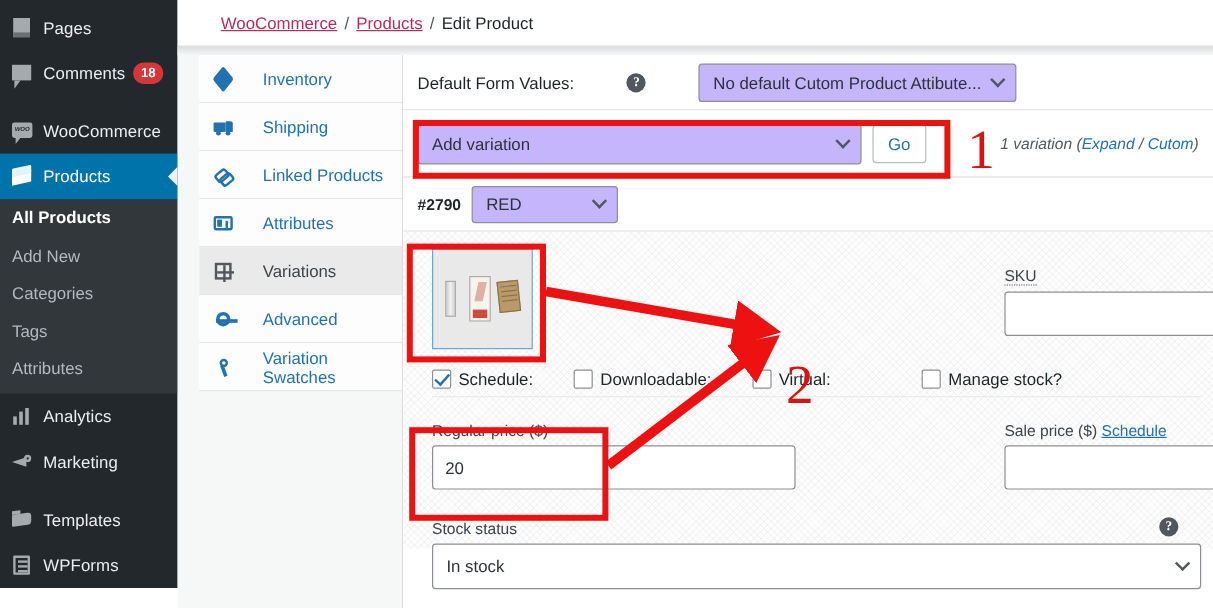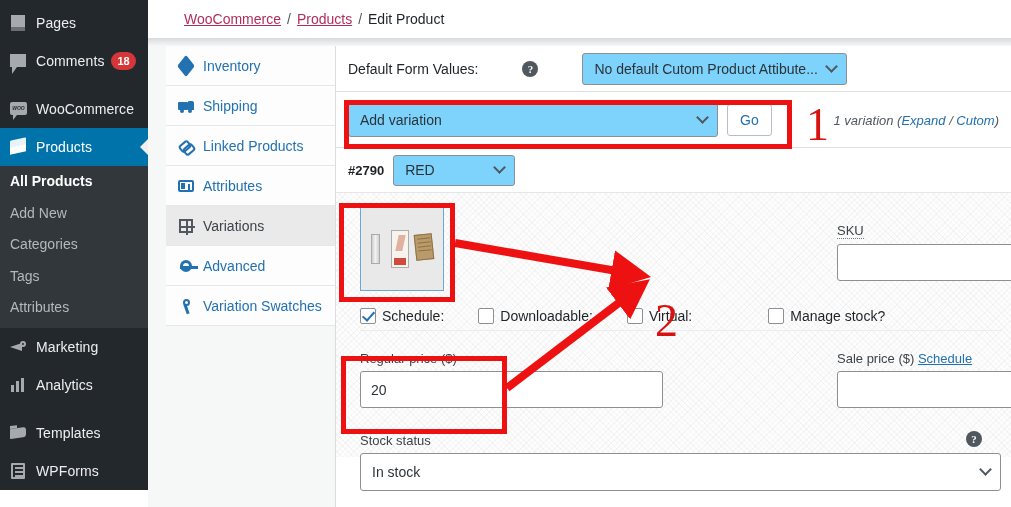--- a/index.html
+++ b/index.html
@@ -116,20 +116,21 @@
     position: absolute; left: 18px; top: 7px; width: 170px; bottom: 0;
     background: #f6f7f7;
     border-right: 1px solid #dcdcde;
   }
   .tab {
     display: flex; align-items: center;
     height: 40px; padding-left: 12px;
     border-bottom: 1px solid #e6e7e8;
     font-size: 14px; color: #2271b1; cursor: pointer;
     background: #fdfdfd;
+    gap: 16px;
   }
   .tab.active { background: #eaeaea; color: #3c434a; }
   .tab .tlabel { padding-left: 9px; }
   .ticon { position: relative; width: 16px; height: 16px; flex: 0 0 16px; }
 
   .ti-inventory { width:14px;height:14px;background:#2271b1; transform: rotate(45deg) skew(6deg,6deg); border-radius:2px; position:absolute; left:1px; top:1px; }
   .ti-shipping { position:absolute; left:0; top:3px; width:16px; height:9px; }
   .ti-shipping .cab { position:absolute; right:0; top:0; width:6px; height:9px; background:#2271b1; border-radius:1px 2px 0 0; }
   .ti-shipping .bdy { position:absolute; left:0; top:1px; width:10px; height:8px; background:#2271b1; border-radius:1px; }
   .ti-shipping .w1 { position:absolute; left:2px; top:8px; width:4px; height:4px; background:#2271b1; border-radius:50%; }
@@ -170,21 +171,21 @@
   .lbl-defaults { font-size: 14px; color: #1d2327; }
   .help-tip {
     display: inline-block; width: 16px; height: 16px; border-radius: 50%;
     background: #50575e; color: #fff; font-size: 11px; font-weight: 700;
     text-align: center; line-height: 16px; cursor: pointer;
     font-family: "Liberation Serif", serif;
     margin: 0 9px;
   }
   .sel {
     position: relative;
-    border: 1px solid #8c8f94; border-radius: 3px; background: #7dd3fc;
+    border: 1px solid #8c8f94; border-radius: 3px; background: #c4b5fd;
     height: 32px; display: flex; align-items: center;
     padding: 0 32px 0 11px;
     font-size: 14px; color: #2c3338; cursor: pointer;
     white-space: nowrap; overflow: hidden;
   }
   .sel .chev {
     position: absolute; right: 10px; top: 50%; margin-top: -4px;
     width: 9px; height: 9px;
     border-right: 2px solid #50575e; border-bottom: 2px solid #50575e;
     transform: translateY(-3px) rotate(45deg);
@@ -346,37 +347,37 @@
     <div class="submenu">
       <span class="subitem current">All Products</span>
       <span class="subitem">Add New</span>
       <span class="subitem">Categories</span>
       <span class="subitem">Tags</span>
       <span class="subitem">Attributes</span>
     </div>
 
     <div class="menu-top">
       <span class="mico">
-        <i class="ic-marketing">
-            <i class="cone"></i>
-            <i class="cknob"></i>
-          </i>
-      </span>
-      <span class="mlabel">Marketing</span>
-    </div>
-
-    <div class="menu-top">
-      <span class="mico">
         <i class="ic-analytics">
             <i style="left:0;height:7px"></i>
             <i style="left:5px;height:11px"></i>
             <i style="left:10px;height:14px"></i>
           </i>
       </span>
       <span class="mlabel">Analytics</span>
+    </div>
+
+    <div class="menu-top">
+      <span class="mico">
+        <i class="ic-marketing">
+            <i class="cone"></i>
+            <i class="cknob"></i>
+          </i>
+      </span>
+      <span class="mlabel">Marketing</span>
     </div>
 
     <div class="menu-gap"></div>
 
 
     <div class="menu-top">
       <span class="mico">
           <i class="ic-templates"></i>
         </span>
       <span class="mlabel">Templates</span>

